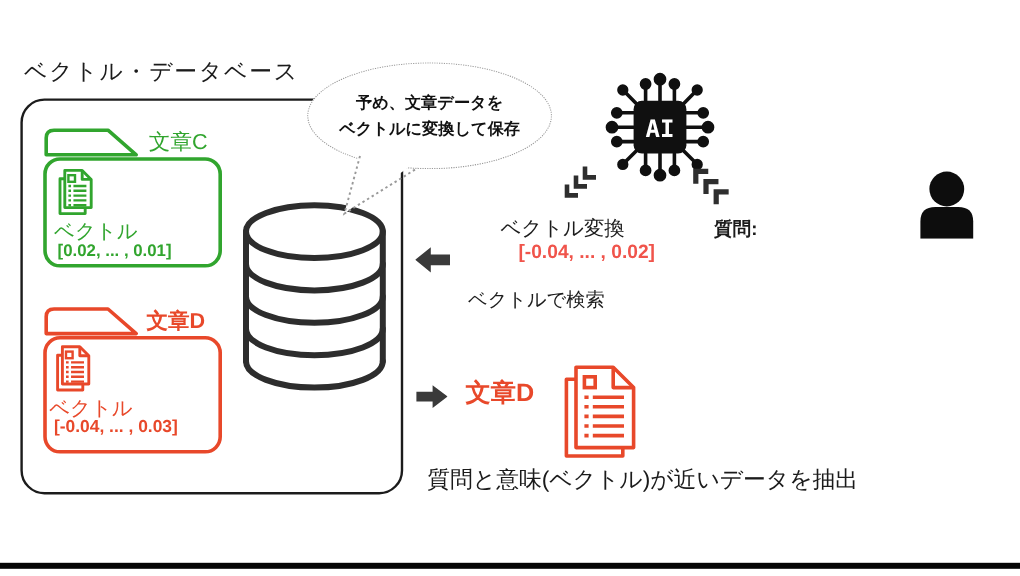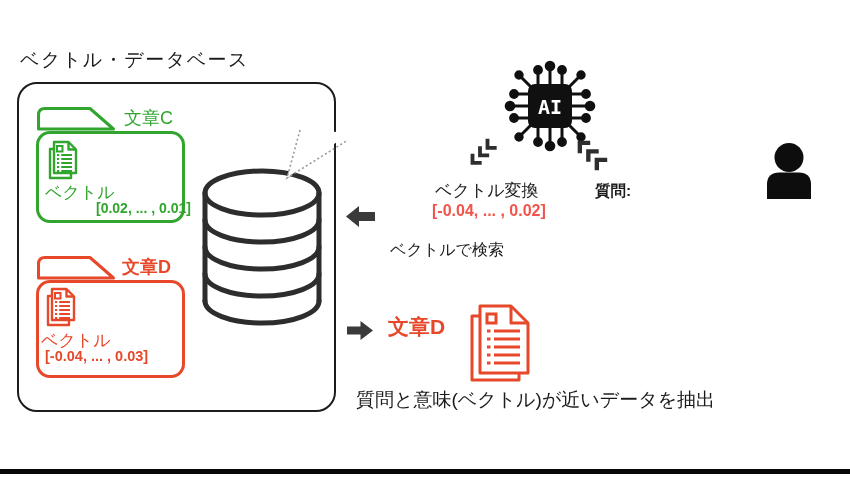--- a/index.html
+++ b/index.html
@@ -52,21 +52,21 @@
     <g fill="none" stroke="#31a52e" stroke-width="2">
       <rect x="11" y="6" width="5.5" height="5.5"></rect>
       <path d="M11,15 h2.2 M15.2,15 H26"></path>
       <path d="M11,19 h2.2 M15.2,19 H26"></path>
       <path d="M11,23 h2.2 M15.2,23 H26"></path>
       <path d="M11,27 h2.2 M15.2,27 H26"></path>
       <path d="M11,31 h2.2 M15.2,31 H26"></path>
     </g>
   </svg>
   <div class="abs vec-label green" style="left:45px;top:181px;">ベクトル</div>
-  <div class="abs vec-value green" style="left:48px;top:200px;margin-left:48px;">[0.02, ... , 0.01]</div>
+  <div class="abs vec-value green" style="left:48px;top:200px;">[0.02, ... , 0.01]</div>
 
   <svg class="abs" style="left:36px;top:254px;" width="82" height="26" viewBox="0 0 82 26">
     <path d="M2.5,24 V10 Q2.5,3.5 9,3.5 H54 L77.5,24 Z" fill="#fff" stroke="#e8482a" stroke-width="3" stroke-linejoin="round"></path>
   </svg>
   <div class="abs folder-label red bold" style="left:122px;top:255px;">文章D</div>
   <div class="abs folder-body red-b" style="left:36px;top:280px;width:143px;height:92px;"></div>
   <svg class="abs" style="left:44px;top:287px;" width="34" height="40" viewBox="0 0 34 40">
     <g fill="#fff" stroke="#e8482a" stroke-width="2.4" stroke-linejoin="round">
       <path d="M4,9 H25 V38 H4 Z"></path>
       <path d="M8,2 H22.5 L30,9.5 V33 H8 Z"></path>
@@ -89,20 +89,26 @@
     <g stroke="#2d2d2d" stroke-width="5" fill="none" stroke-linecap="round">
       <ellipse cx="62" cy="26" rx="57" ry="22" fill="#fff"></ellipse>
       <path d="M5,26 V134 M119,26 V134"></path>
       <path d="M5,53 A57,22 0 0 0 119,53"></path>
       <path d="M5,80 A57,22 0 0 0 119,80"></path>
       <path d="M5,107 A57,22 0 0 0 119,107"></path>
       <path d="M5,134 A57,22 0 0 0 119,134"></path>
     </g>
   </svg>
 
+  <div class="abs bubble" style="left:256px;top:52px;">
+    <div>
+      <div>予め、文章データを</div>
+      <div>ベクトルに変換して保存</div>
+    </div>
+  </div>
   <svg class="abs" style="left:275px;top:120px;z-index:4;" width="90" height="70" viewBox="0 0 90 70">
     <polygon points="25,6 73,14 12,58" fill="#ffffff" stroke="none"></polygon>
     <path d="M25,10 L12,58 L73,20" fill="none" stroke="#999" stroke-width="1.6" stroke-dasharray="2,2.5"></path>
   </svg>
 
   <svg class="abs" style="left:504px;top:60px;" width="92" height="92" viewBox="0 0 92 92">
     <g stroke="#101010" stroke-width="3" stroke-linecap="round" fill="#101010">
       <path d="M34,24 V13 M46,24 V9 M58,24 V13" fill="none"></path>
       <path d="M34,68 V79 M46,68 V83 M58,68 V79" fill="none"></path>
       <path d="M24,34 H13 M24,46 H9 M24,58 H13" fill="none"></path>
@@ -138,21 +144,21 @@
   </svg>
 
   <svg class="abs" style="left:577px;top:140px;" width="34" height="34" viewBox="0 0 36 36">
     <g fill="none" stroke="#2e2e2e" stroke-width="4.6" stroke-linejoin="miter">
       <polyline points="3,14 3,3 14,3"></polyline>
       <polyline points="12,23 12,12 23,12"></polyline>
       <polyline points="21,32 21,21 32,21"></polyline>
     </g>
   </svg>
 
-  <div class="abs flow-label" style="left:435px;top:179px;">ベクトル変換</div>
+  <div class="abs flow-label" style="left:417px;top:179px;">ベクトル変換</div>
   <svg class="abs" style="left:346px;top:205px;" width="30" height="23" viewBox="0 0 30 23">
     <polygon points="0,11.5 13,1 13,7 29,7 29,16 13,16 13,22" fill="#3a3a3a"></polygon>
   </svg>
   <div class="abs query-vec qred" style="left:388px;top:202px;padding-left:44px;">[-0.04, ... , 0.02]</div>
   <div class="abs caption" style="left:346px;top:240px;margin-left:44px;">ベクトルで検索</div>
 
   <div class="abs q-label" style="left:595px;top:181px;">質問:</div>
   <svg class="abs" style="left:764px;top:142px;" width="50" height="57" viewBox="0 0 50 57">
     <circle cx="25" cy="15.5" r="14.5" fill="#0d0d0d"></circle>
     <path d="M3,57 V42.5 Q3,30.5 15.5,30.5 H34.5 Q47,30.5 47,42.5 V57 Z" fill="#0d0d0d"></path>

